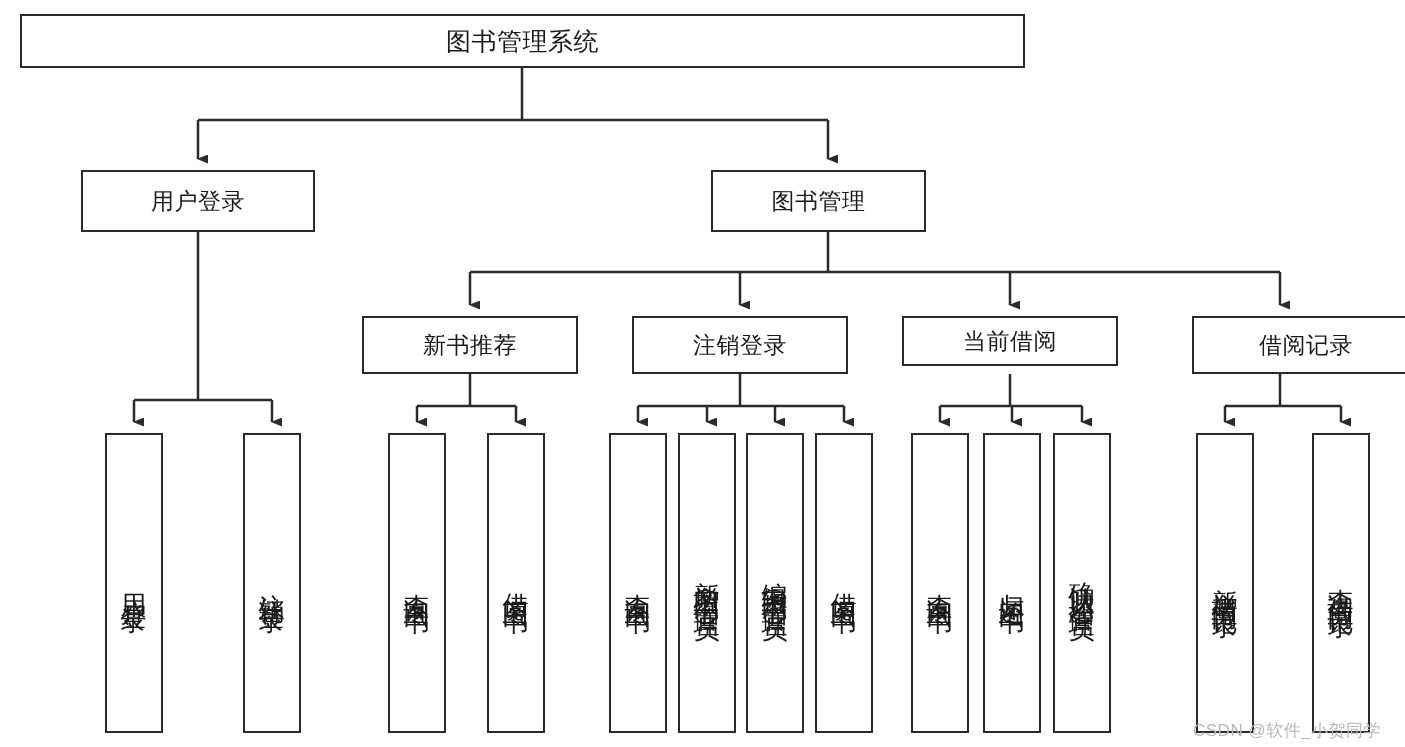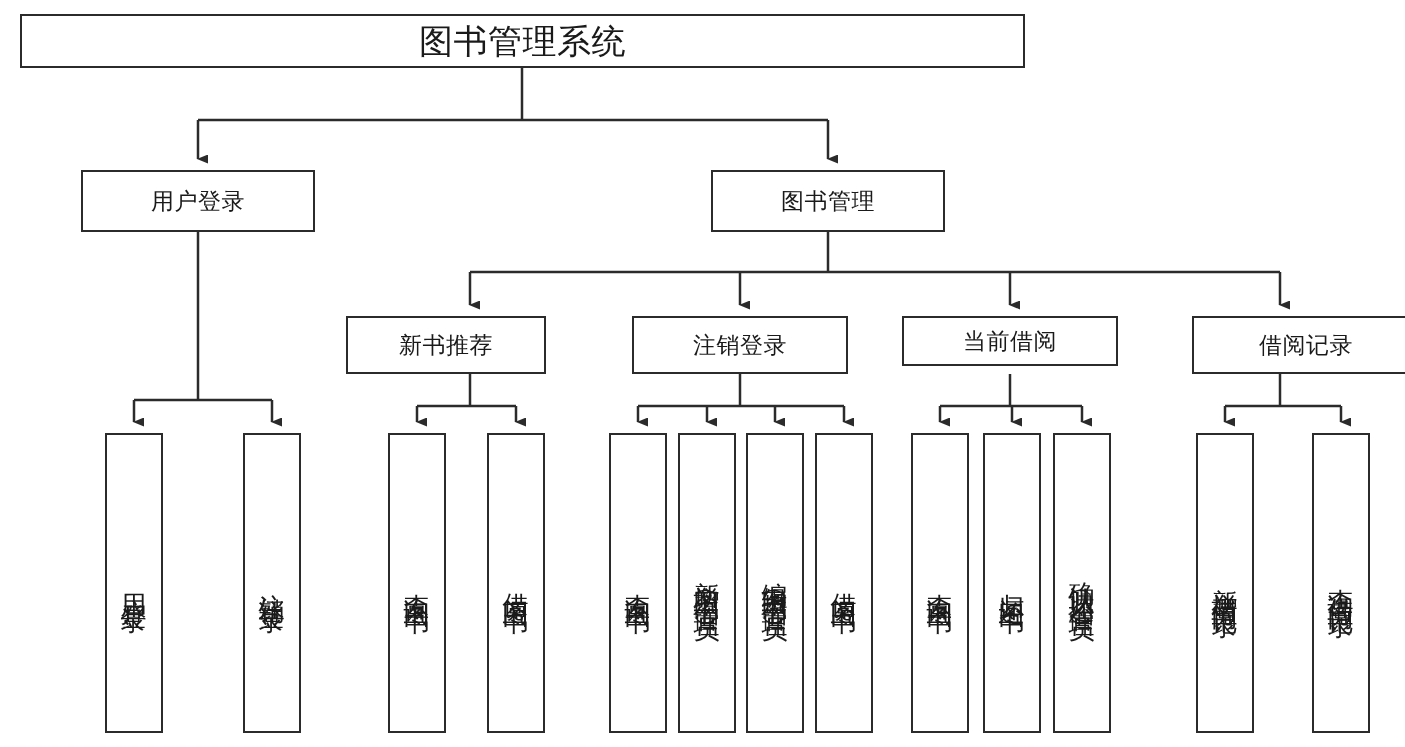--- a/index.html
+++ b/index.html
@@ -45,21 +45,21 @@
     font-size: 23px;
     letter-spacing: 0.5px;
   }
   .node-box.vertical .node-label {
     writing-mode: vertical-rl;
     text-orientation: upright;
     font-size: 26px;
     letter-spacing: 5px;
   }
   .node-box.root .node-label {
-    font-size: 34px;
+    font-size: 25px;
   }
   .watermark {
     position: absolute;
     color: #b9b9b9;
     font-size: 17px;
     white-space: nowrap;
     pointer-events: none;
     letter-spacing: 0.5px;
   }
 </style>
@@ -111,24 +111,24 @@
       </g>
   </svg>
 
   <div id="node-layer">
       <div class="node-box horizontal root" style="left: 20px; top: 14px; width: 1005px; height: 54px;">
         <span class="node-label">图书管理系统</span>
       </div>
       <div class="node-box horizontal" style="left: 81px; top: 170px; width: 234px; height: 62px;">
         <span class="node-label">用户登录</span>
       </div>
-      <div class="node-box horizontal" style="left: 711px; top: 170px; width: 234px; height: 62px;">
+      <div class="node-box horizontal" style="left: 711px; top: 170px; width: 215px; height: 62px;">
         <span class="node-label">图书管理</span>
       </div>
-      <div class="node-box horizontal" style="left: 346px; top: 316px; width: 200px; height: 58px;">
+      <div class="node-box horizontal" style="left: 362px; top: 316px; width: 216px; height: 58px;">
         <span class="node-label">新书推荐</span>
       </div>
       <div class="node-box horizontal" style="left: 632px; top: 316px; width: 216px; height: 58px;">
         <span class="node-label">注销登录</span>
       </div>
       <div class="node-box horizontal" style="left: 902px; top: 316px; width: 216px; height: 50px;">
         <span class="node-label">当前借阅</span>
       </div>
       <div class="node-box horizontal" style="left: 1172px; top: 316px; width: 228px; height: 58px; margin-left: 20px;">
         <span class="node-label">借阅记录</span>
@@ -167,14 +167,15 @@
         <span class="node-label">确认归还（管理员）</span>
       </div>
       <div class="node-box vertical" style="left: 1196px; top: 433px; width: 58px; height: 300px;">
         <span class="node-label">新增借阅记录</span>
       </div>
       <div class="node-box vertical" style="left: 1312px; top: 433px; width: 58px; height: 300px;">
         <span class="node-label">查询借阅记录</span>
       </div>
     </div>
 
+  <div class="watermark" style="left: 1193px; top: 719px;">CSDN @软件_小贺同学</div>
 
 </div>
 
 </body></html>

